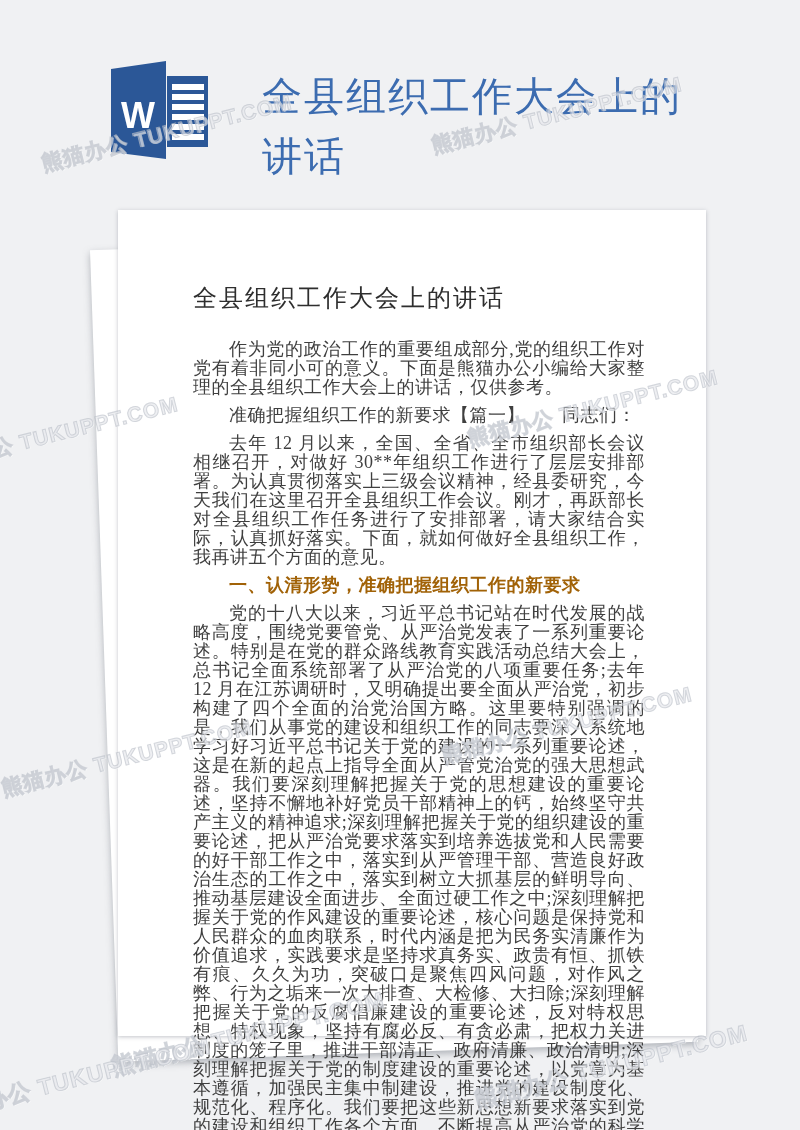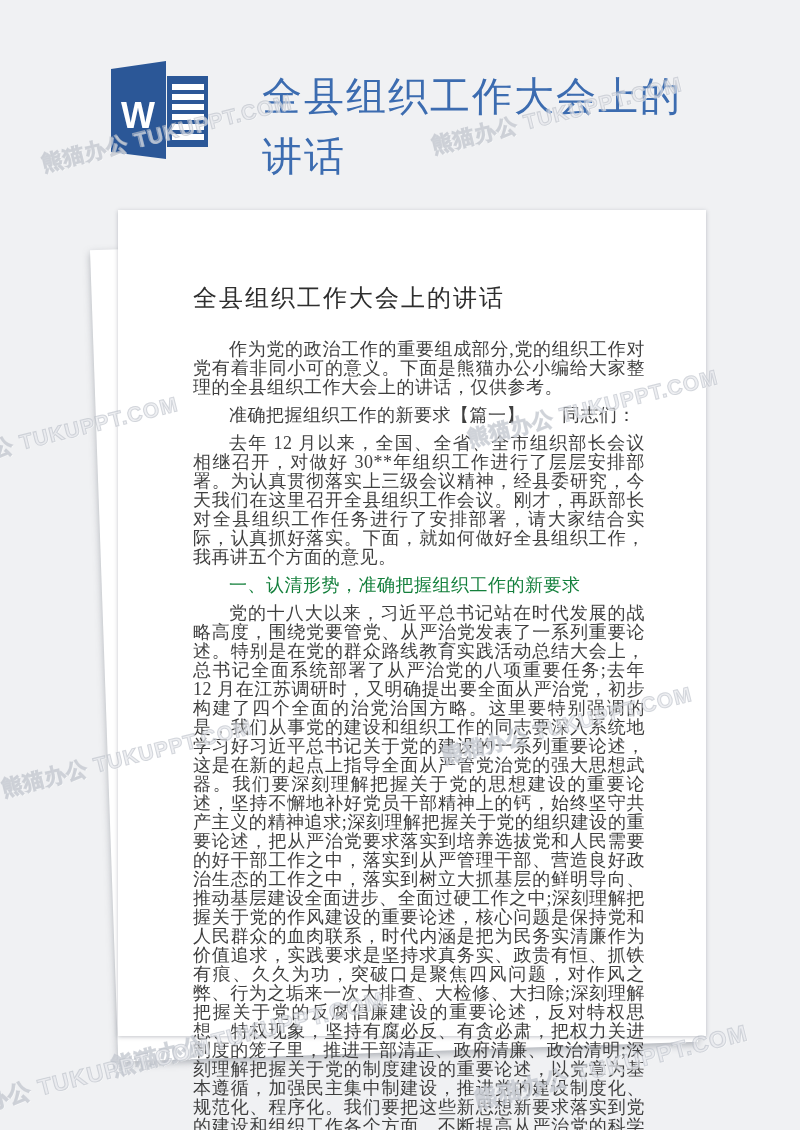--- a/index.html
+++ b/index.html
@@ -31,21 +31,21 @@
     font-family:"Liberation Serif",serif;color:#3f3f3f;
   }
   .doc-title{
     font-size:24px;line-height:30px;margin:0 0 27px 0;
     font-weight:400;color:#2e2e2e;letter-spacing:2px;
   }
   .doc-page p{
     font-size:18px;line-height:19px;margin:0 0 9px 0;
     text-align:justify;text-indent:2em;letter-spacing:0.5px;
   }
-  .doc-heading{font-weight:normal;color:#15803d;}
+  .doc-heading{font-weight:bold;color:#a16207;}
   .doc-footer{
     font-family:"Liberation Sans",sans-serif;
     font-size:12px;color:#3c3c3c;margin-top:14px;
     text-decoration:none;display:inline-block;text-align:center;
   }
   
   .wm{
     position:absolute;white-space:nowrap;pointer-events:none;
     transform:rotate(-14deg);transform-origin:left center;
     font-family:"Liberation Sans",sans-serif;font-weight:bold;

